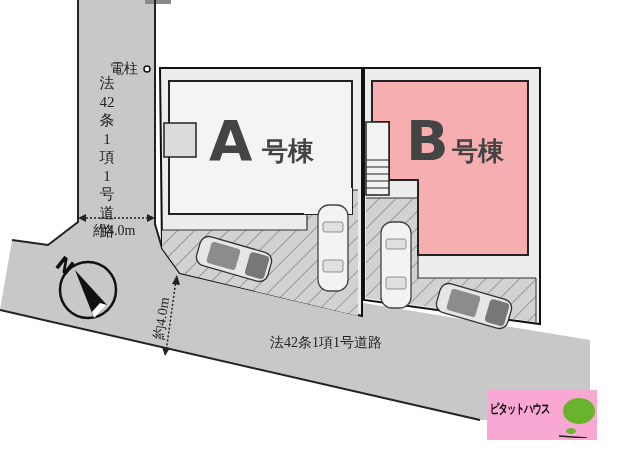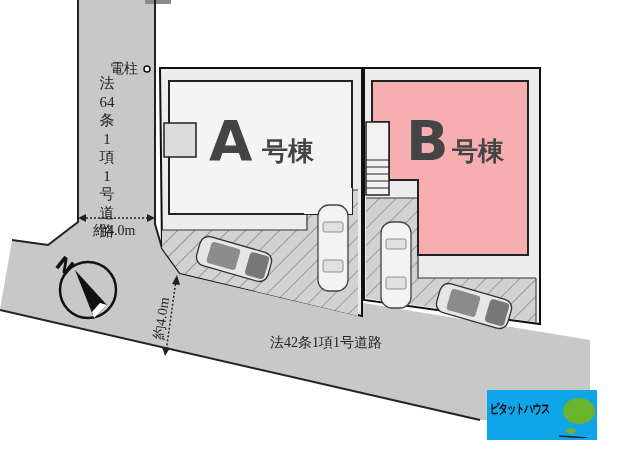--- a/index.html
+++ b/index.html
@@ -7,21 +7,21 @@
          font-family: "DejaVu Serif", "Liberation Serif", serif; }
   #plan { position: absolute; left: 0; top: 0; width: 620px; height: 459px; }
   .sans { font-family: "DejaVu Sans", "Liberation Sans", sans-serif; }
   .label-serif { font-family: "Liberation Serif", "DejaVu Serif", serif; fill: #222; }
   .building-letter { font-family: "DejaVu Sans", "Liberation Sans", sans-serif; font-weight: bold; fill: #444; }
   .building-suffix { font-family: "DejaVu Sans", "Liberation Sans", sans-serif; font-weight: bold; fill: #444; }
   .vtext { position: absolute; left: 96px; top: 74px; width: 22px;
            font-family: "Liberation Serif", "DejaVu Serif", serif;
            font-size: 15px; line-height: 18.5px; color: #222; text-align: center; }
   .vtext span { display: block; }
-  .logo { position: absolute; left: 487px; top: 390px; width: 110px; height: 50px; background: #0ea5e9; }
+  .logo { position: absolute; left: 487px; top: 390px; width: 110px; height: 50px; background: #f9a8d4; }
   .logo-text { position: absolute; left: 3px; top: 10px;
                font-family: "DejaVu Sans", "Liberation Sans", sans-serif; font-weight: bold;
                font-size: 13px; letter-spacing: -1.5px; color: #000; transform: scaleX(0.72); transform-origin: left center; white-space: nowrap; }
 </style>
 </head>
 <body>
 
 <svg id="plan" viewBox="0 0 620 459" xmlns="http://www.w3.org/2000/svg">
   <defs>
     <pattern id="hatch" patternUnits="userSpaceOnUse" width="12" height="12" patternTransform="rotate(45)">
@@ -127,21 +127,21 @@
   <g>
     <circle cx="88" cy="290" r="28" fill="none" stroke="#111" stroke-width="2.5"></circle>
     <polygon points="75,270 107,305 94,318" fill="#111"></polygon>
     <polygon points="100,303 107,305 94,318 92,312" fill="#fff"></polygon>
     <text class="sans" font-size="20" font-weight="bold" fill="#111" transform="translate(54,266) rotate(38)">N</text>
   </g>
 </svg>
 
 <div class="vtext">
   <span>法</span>
-  <span>64</span>
+  <span>42</span>
   <span>条</span>
   <span>1</span>
   <span>項</span>
   <span>1</span>
   <span>号</span>
   <span>道</span>
   <span>路</span>
 </div>
 
 <div class="logo">

